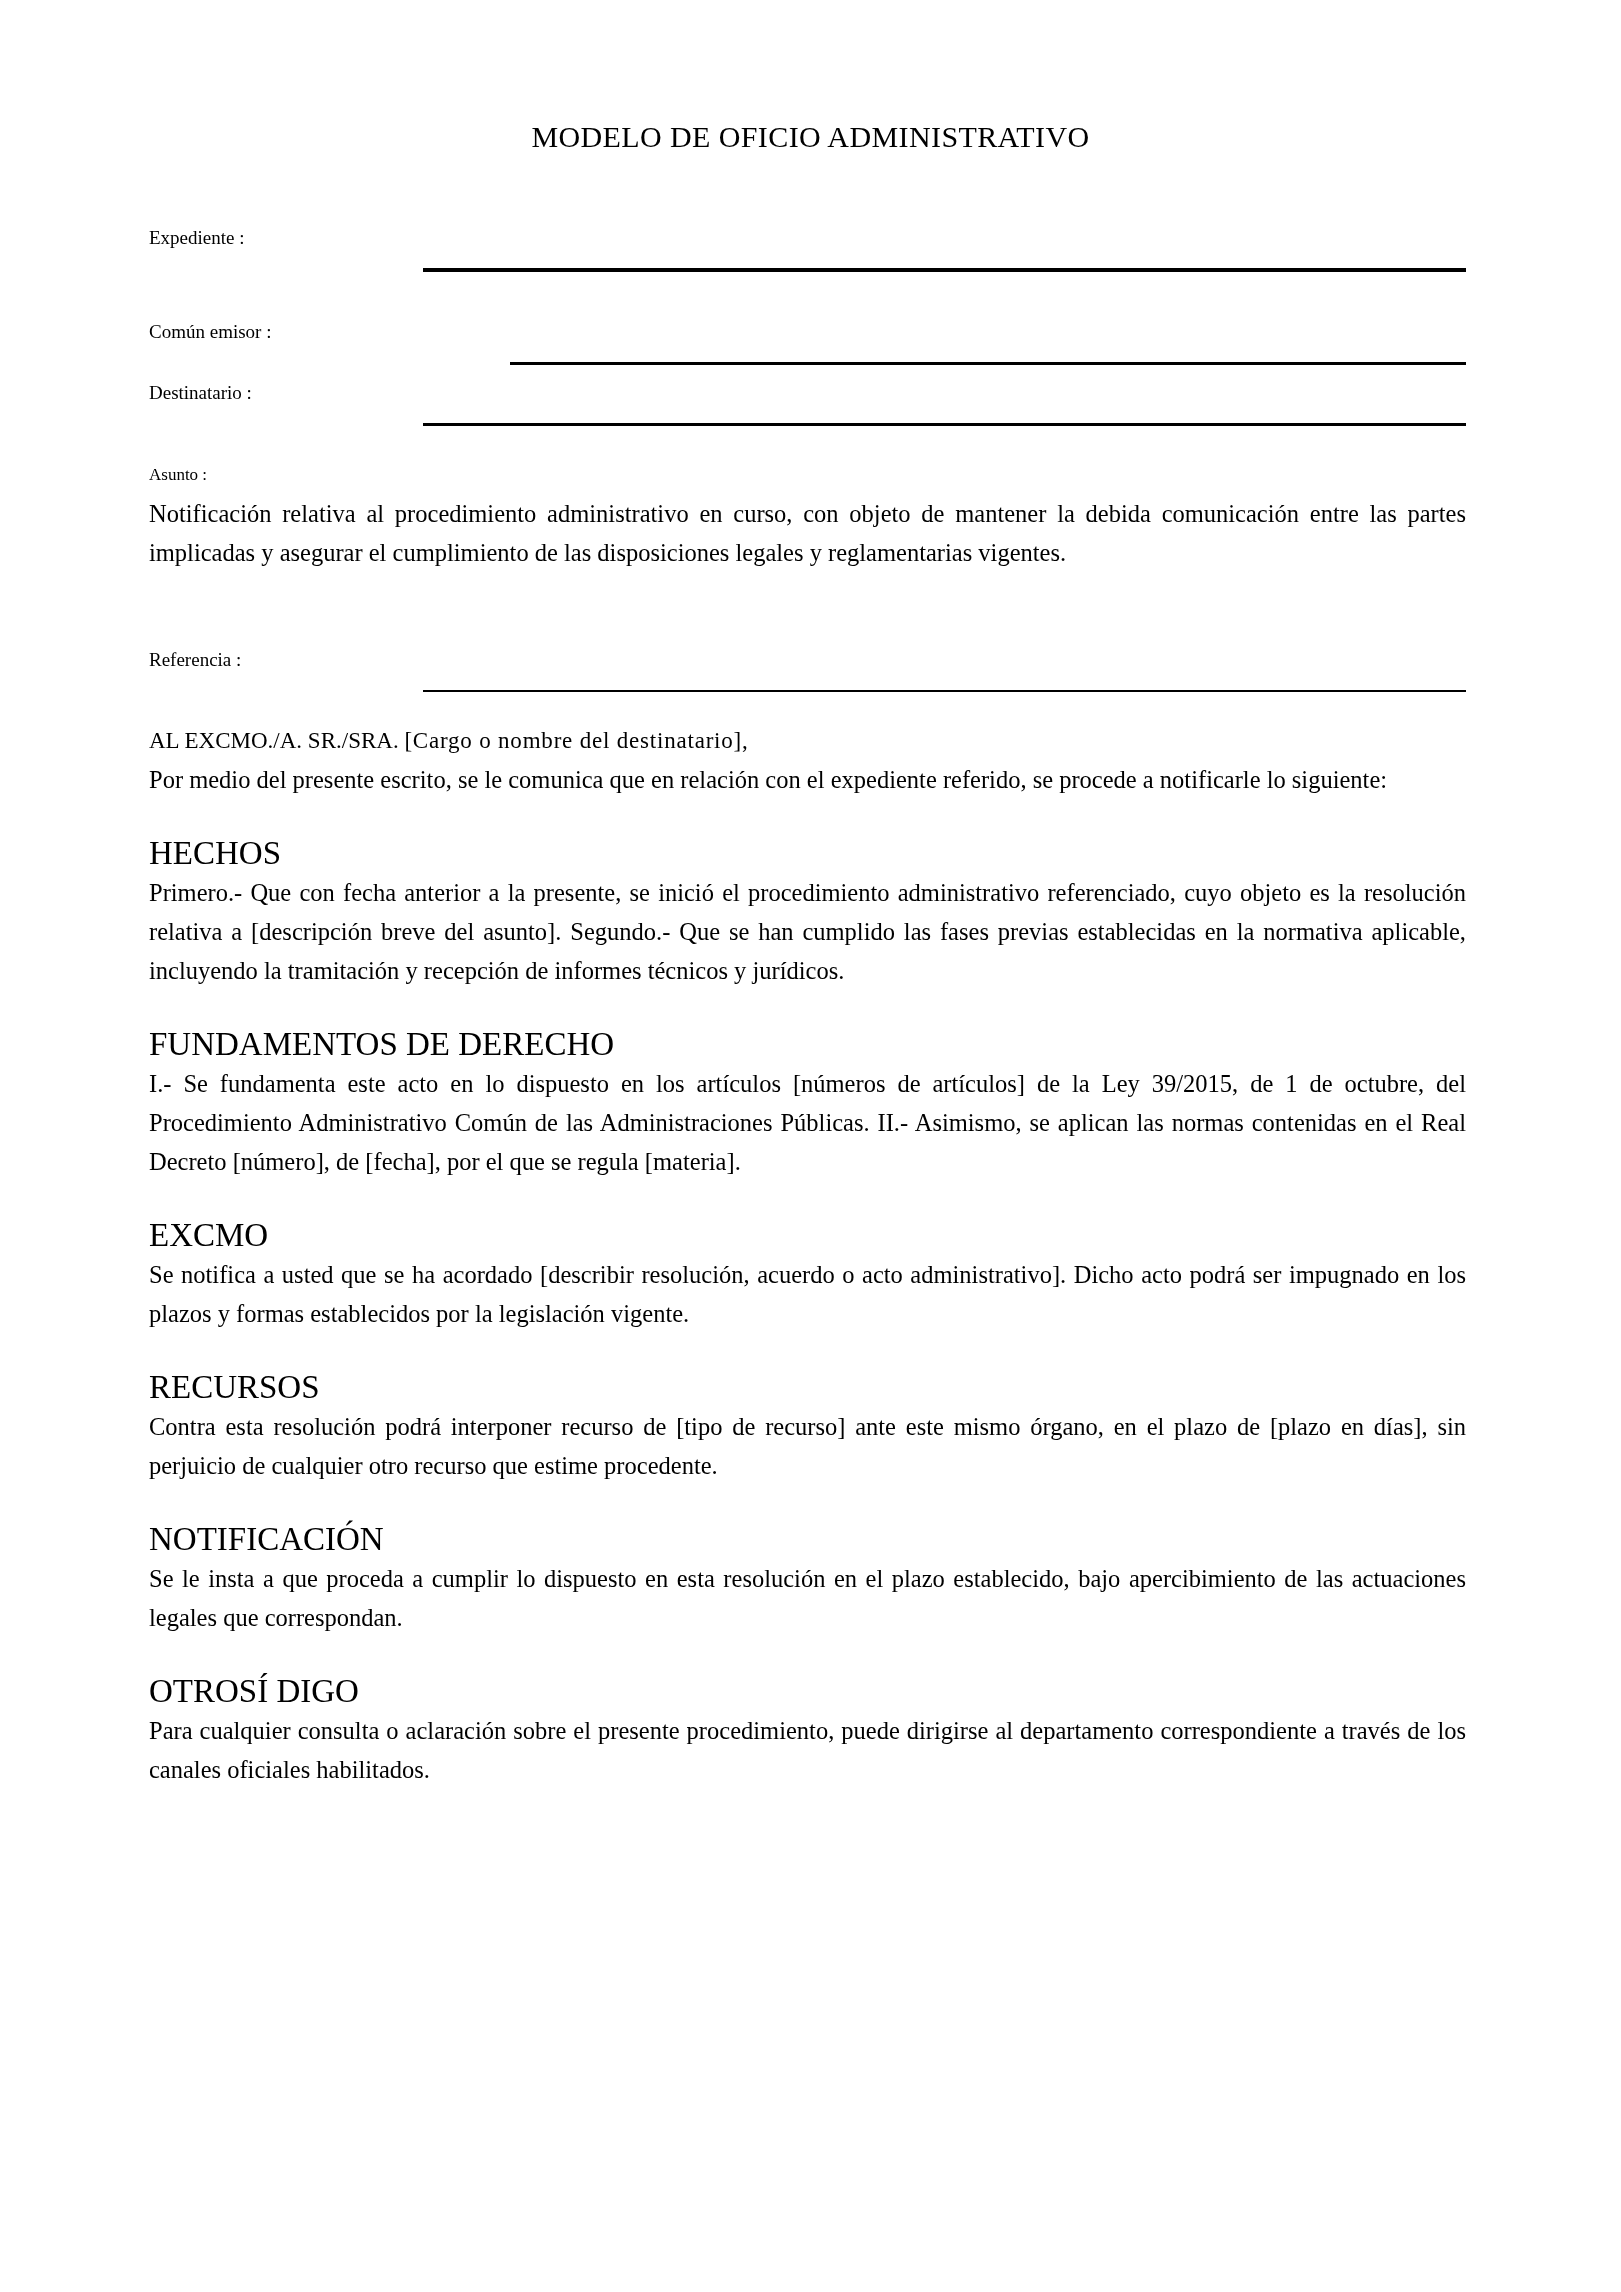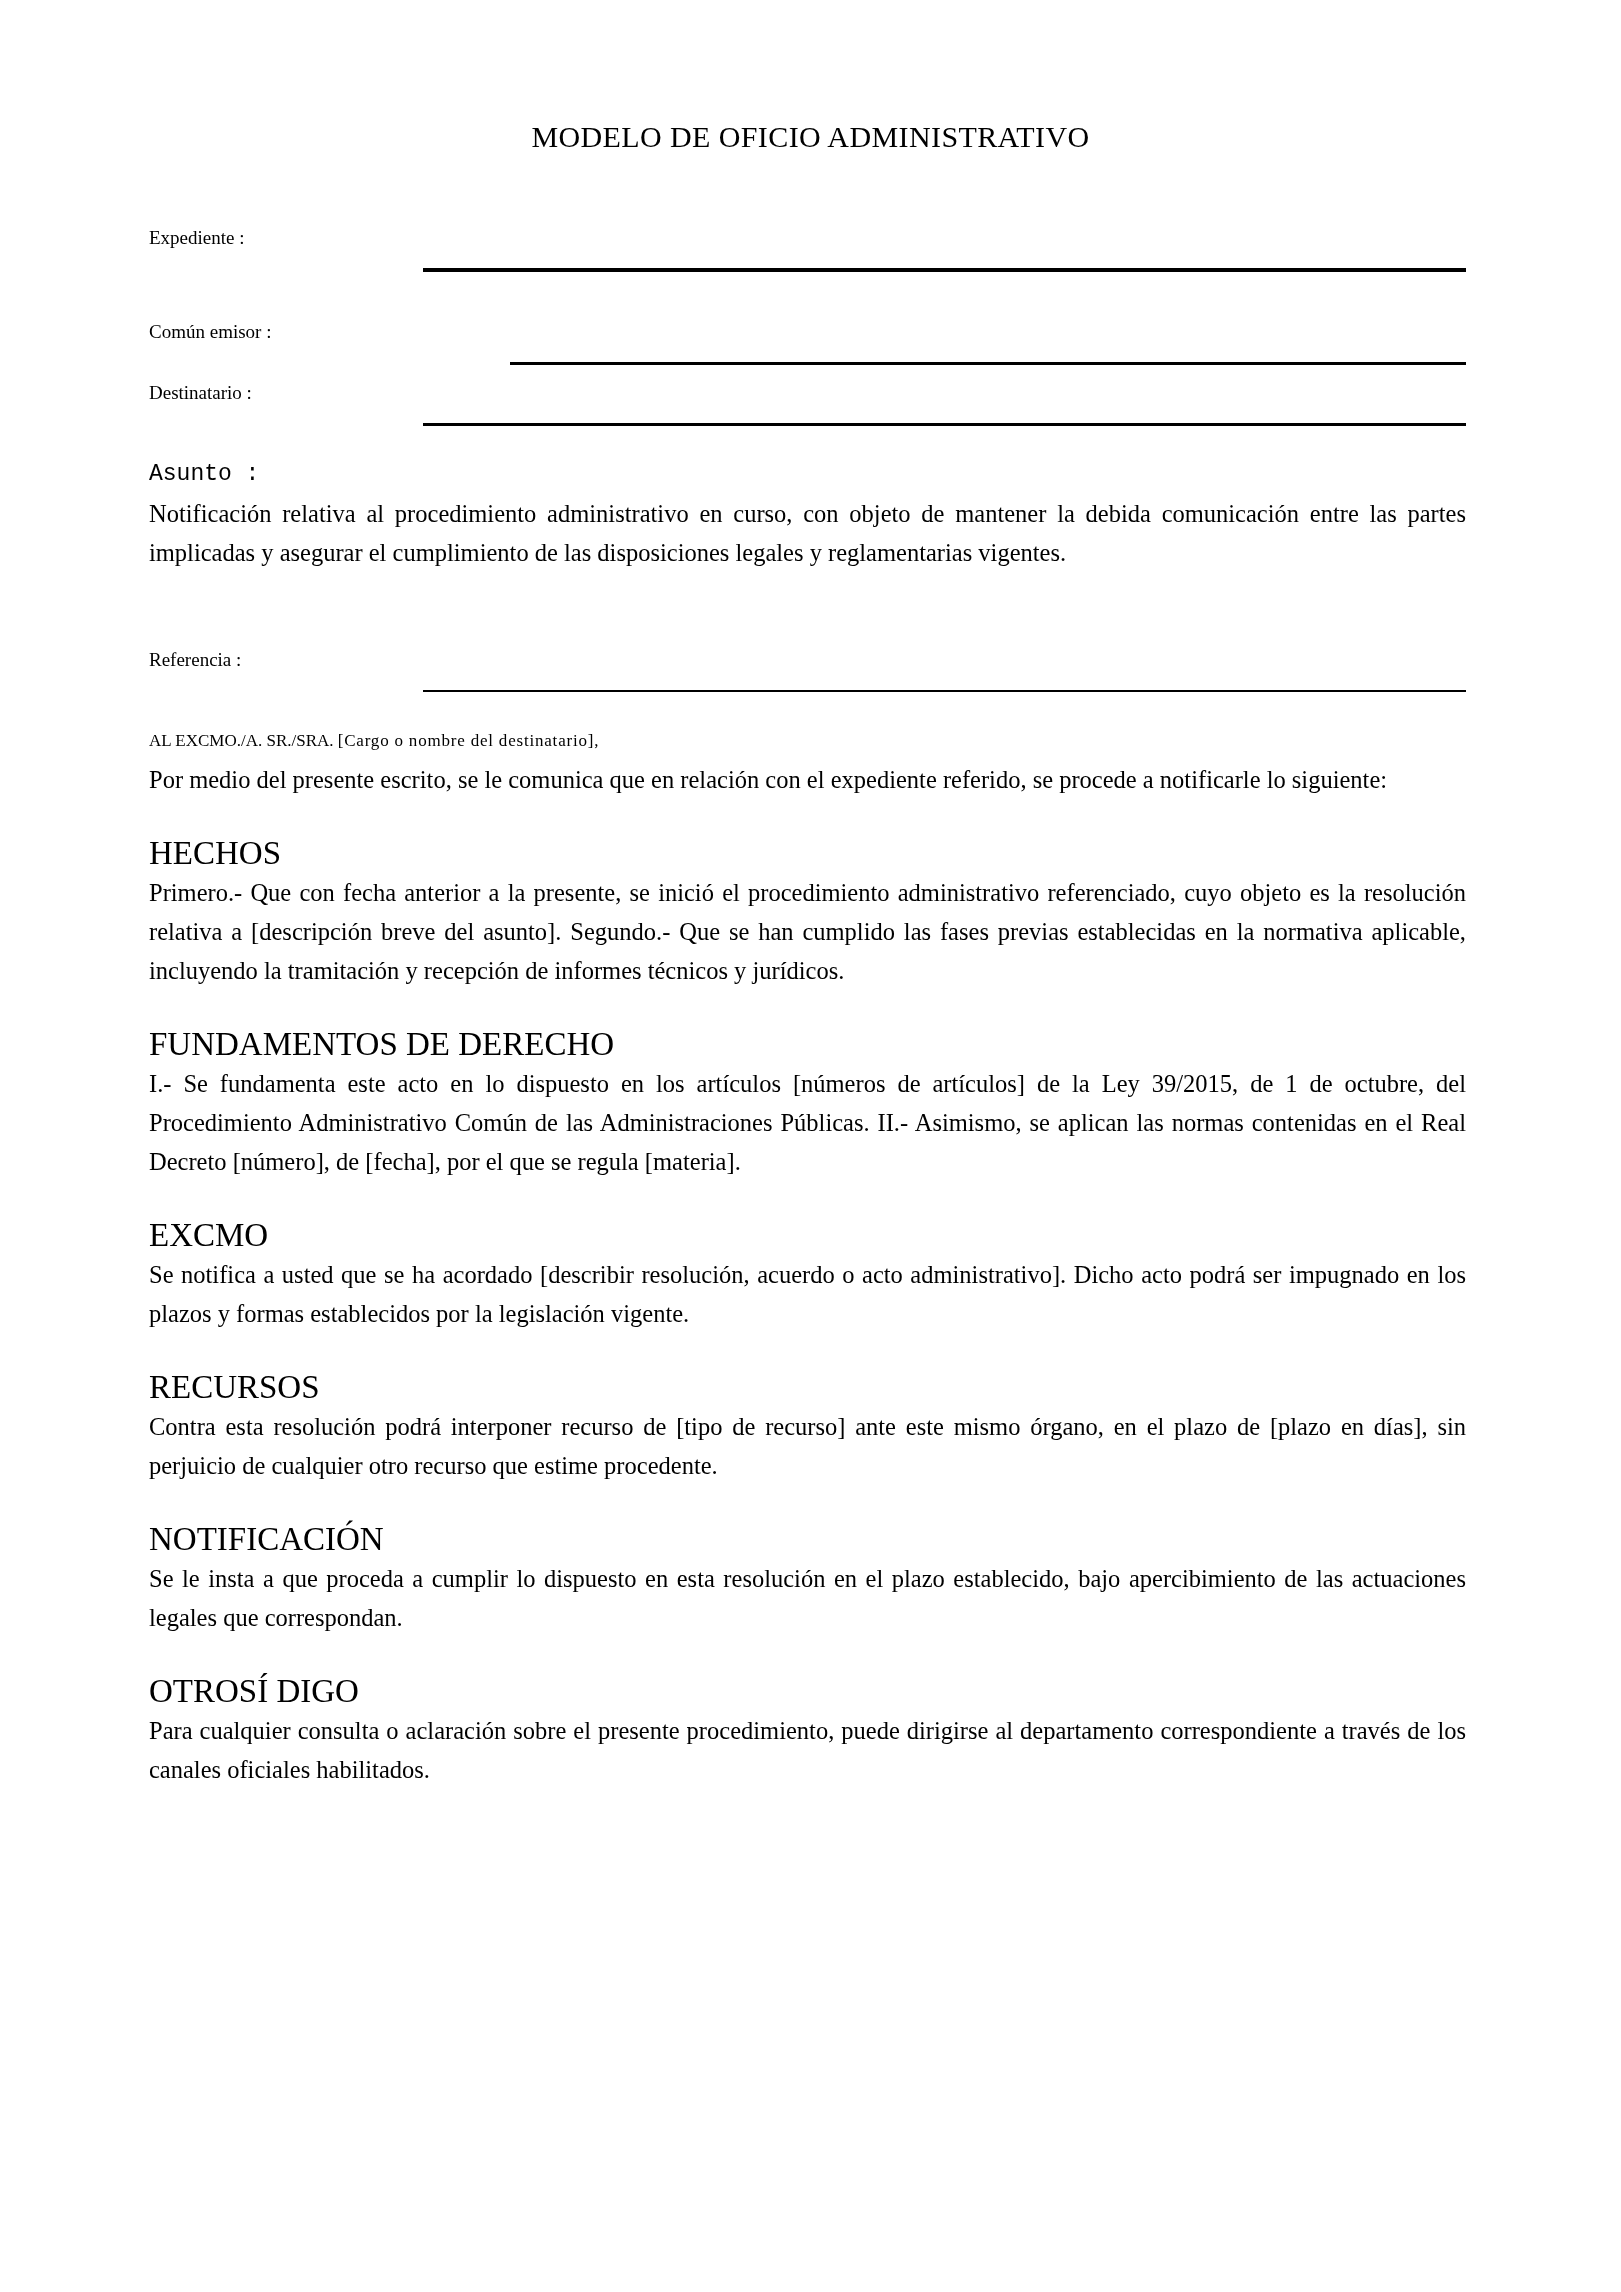--- a/index.html
+++ b/index.html
@@ -66,41 +66,40 @@
   .rule-referencia {
     left: 274px;
     top: 47px;
     height: 2.9px;
   }
   .spacer-sm { height: 17.6px; }
   .spacer-md { height: 33px; }
   .spacer-xl { height: 71px; }
 
   .label-line {
-    font-size: 23px;
+    font-size: 17px;
     line-height: 39px;
     white-space: nowrap;
-    font-family: Liberation Mono, monospace;
   }
   .body-para {
     font-size: 24.5px;
     line-height: 39px;
     text-align: justify;
     text-justify: inter-word;
   }
   .body-para.noj {
     text-align: left;
   }
   .section-head {
     font-size: 33px;
     line-height: 39px;
     white-space: nowrap;
   }
   .addressee {
-    font-size: 17px;
+    font-size: 23px;
     line-height: 39px;
     white-space: nowrap;
   }
   .addressee .bracketed {
     letter-spacing: 0.8px;
   }
   .gap-between-sections { height: 35px; }
 </style>
 </head>
 <body>

